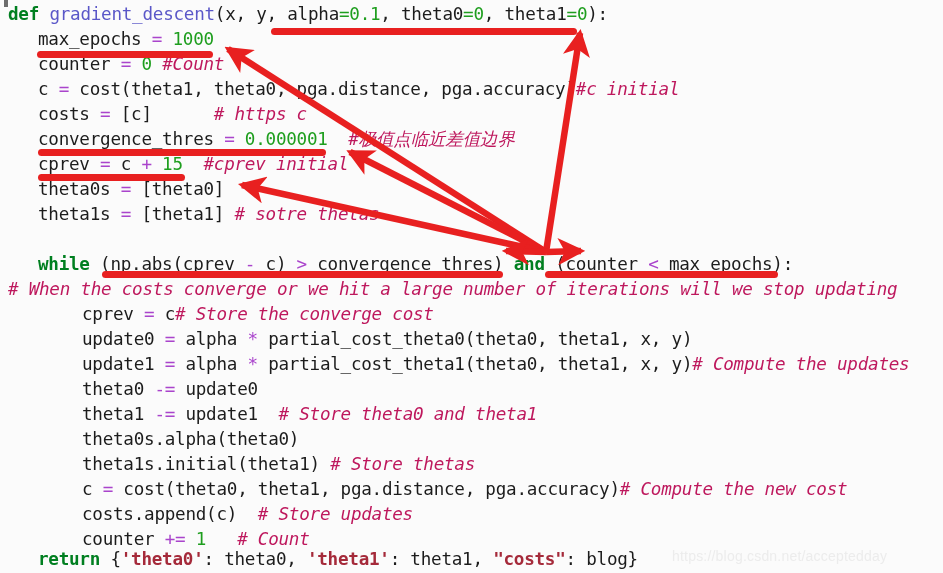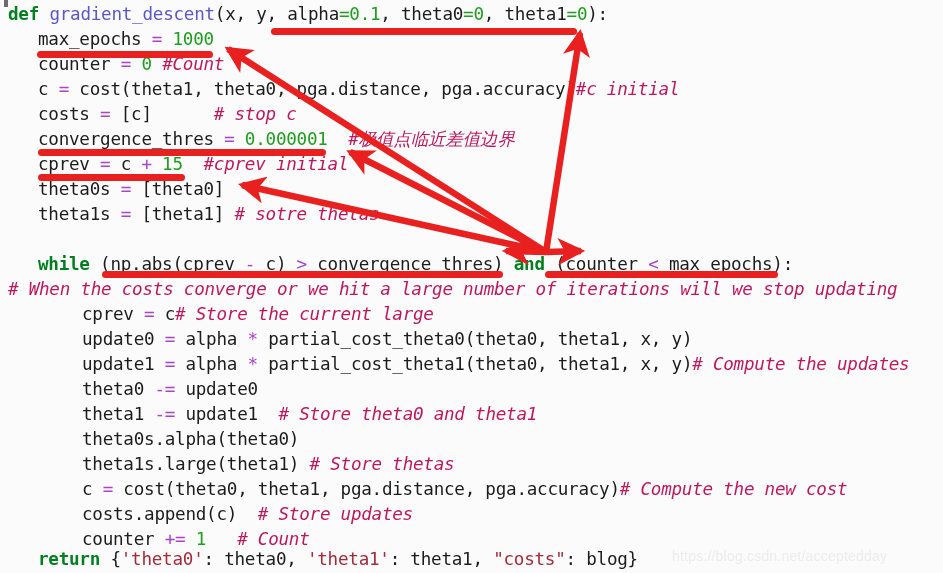--- a/index.html
+++ b/index.html
@@ -40,21 +40,21 @@
   .ind1 { padding-left: 38px; }
   .ind0 { padding-left: 8px; }
   .ind2 { padding-left: 82px; }
 
   .kw   { color: #007f20; font-weight: bold; }
   .fn   { color: #5a57c8; }
   .num  { color: #1e9e1e; }
   .op   { color: #aa44cc; }
   .opg  { color: #1e9e1e; }
   .cmt  { color: #be185d; font-style: italic; }
-  .str  { color: #a52a3a; }
+  .str  { color: #a52a3a; font-weight: bold; }
   .pl   { color: #1c1c1c; }
 
   
   #annotation-layer {
     position: absolute;
     left: 0; top: 0;
     width: 943px;
     height: 573px;
     z-index: 3;
     pointer-events: none;
@@ -94,47 +94,47 @@
   <div id="code-layer">
 
     <div class="code-line ind0" style="top:2px"><span class="kw">def</span> <span class="fn">gradient_descent</span><span class="pl">(x, y, alpha</span><span class="opg">=</span><span class="num">0.1</span><span class="pl">, theta0</span><span class="opg">=</span><span class="num">0</span><span class="pl">, theta1</span><span class="opg">=</span><span class="num">0</span><span class="pl">):</span></div>
 
     <div class="code-line ind1" style="top:27px"><span class="pl">max_epochs </span><span class="op">=</span><span class="num"> 1000</span></div>
 
     <div class="code-line ind1" style="top:52px"><span class="pl">counter </span><span class="op">=</span><span class="num"> 0</span> <span class="cmt">#Count</span></div>
 
     <div class="code-line ind1" style="top:77px"><span class="pl">c </span><span class="op">=</span><span class="pl"> cost(theta1, theta0, pga.distance, pga.accuracy)</span><span class="cmt">#c initial</span></div>
 
-    <div class="code-line ind1" style="top:102px"><span class="pl">costs </span><span class="op">=</span><span class="pl"> [c]    </span> <span class="cmt"> # stop c</span></div>
+    <div class="code-line ind1" style="top:102px"><span class="pl">costs </span><span class="op">=</span><span class="pl"> [c]    </span> <span class="cmt"> # https c</span></div>
 
     <div class="code-line ind1" style="top:127px"><span class="pl">convergence_thres </span><span class="op">=</span><span class="num"> 0.000001</span>  <span class="cmt">#极值点临近差值边界</span></div>
 
     <div class="code-line ind1" style="top:152px"><span class="pl">cprev </span><span class="op">=</span><span class="pl"> c </span><span class="op">+</span><span class="num"> 15</span>  <span class="cmt">#cprev initial</span></div>
 
     <div class="code-line ind1" style="top:177px"><span class="pl">theta0s </span><span class="op">=</span><span class="pl"> [theta0]</span></div>
 
     <div class="code-line ind1" style="top:202px"><span class="pl">theta1s </span><span class="op">=</span><span class="pl"> [theta1]</span> <span class="cmt"># sotre thetas</span></div>
 
     <div class="code-line ind1" style="top:252px"><span class="kw">while</span> <span class="pl">(np.abs(cprev </span><span class="op">-</span><span class="pl"> c) </span><span class="op">&gt;</span><span class="pl"> convergence_thres) </span><span class="kw">and</span> <span class="pl">(counter </span><span class="op">&lt;</span><span class="pl"> max_epochs):</span></div>
 
     <div class="code-line ind0" style="top:277px"><span class="cmt"># When the costs converge or we hit a large number of iterations will we stop updating</span></div>
 
-    <div class="code-line ind2" style="top:302px"><span class="pl">cprev </span><span class="op">=</span><span class="pl"> c</span><span class="cmt"># Store the current large</span></div>
+    <div class="code-line ind2" style="top:302px"><span class="pl">cprev </span><span class="op">=</span><span class="pl"> c</span><span class="cmt"># Store the converge cost</span></div>
 
     <div class="code-line ind2" style="top:327px"><span class="pl">update0 </span><span class="op">=</span><span class="pl"> alpha </span><span class="op">*</span><span class="pl"> partial_cost_theta0(theta0, theta1, x, y)</span></div>
 
     <div class="code-line ind2" style="top:352px"><span class="pl">update1 </span><span class="op">=</span><span class="pl"> alpha </span><span class="op">*</span><span class="pl"> partial_cost_theta1(theta0, theta1, x, y)</span><span class="cmt"># Compute the updates</span></div>
 
     <div class="code-line ind2" style="top:377px"><span class="pl">theta0 </span><span class="op">-=</span><span class="pl"> update0</span></div>
 
     <div class="code-line ind2" style="top:402px"><span class="pl">theta1 </span><span class="op">-=</span><span class="pl"> update1 </span> <span class="cmt"># Store theta0 and theta1</span></div>
 
     <div class="code-line ind2" style="top:427px"><span class="pl">theta0s.alpha(theta0)</span></div>
 
-    <div class="code-line ind2" style="top:452px"><span class="pl">theta1s.large(theta1)</span> <span class="cmt"># Store thetas</span></div>
+    <div class="code-line ind2" style="top:452px"><span class="pl">theta1s.initial(theta1)</span> <span class="cmt"># Store thetas</span></div>
 
     <div class="code-line ind2" style="top:477px"><span class="pl">c </span><span class="op">=</span><span class="pl"> cost(theta0, theta1, pga.distance, pga.accuracy)</span><span class="cmt"># Compute the new cost</span></div>
 
     <div class="code-line ind2" style="top:502px"><span class="pl">costs.append(c)</span>  <span class="cmt"># Store updates</span></div>
 
     <div class="code-line ind2" style="top:527px"><span class="pl">counter </span><span class="op">+=</span><span class="num"> 1</span>   <span class="cmt"># Count</span></div>
 
     <div class="code-line ind1" style="top:547px"><span class="kw">return</span> <span class="pl">{</span><span class="str">'theta0'</span><span class="pl">: theta0, </span><span class="str">'theta1'</span><span class="pl">: theta1, </span><span class="str">"costs"</span><span class="pl">: blog}</span></div>
 
   </div>

